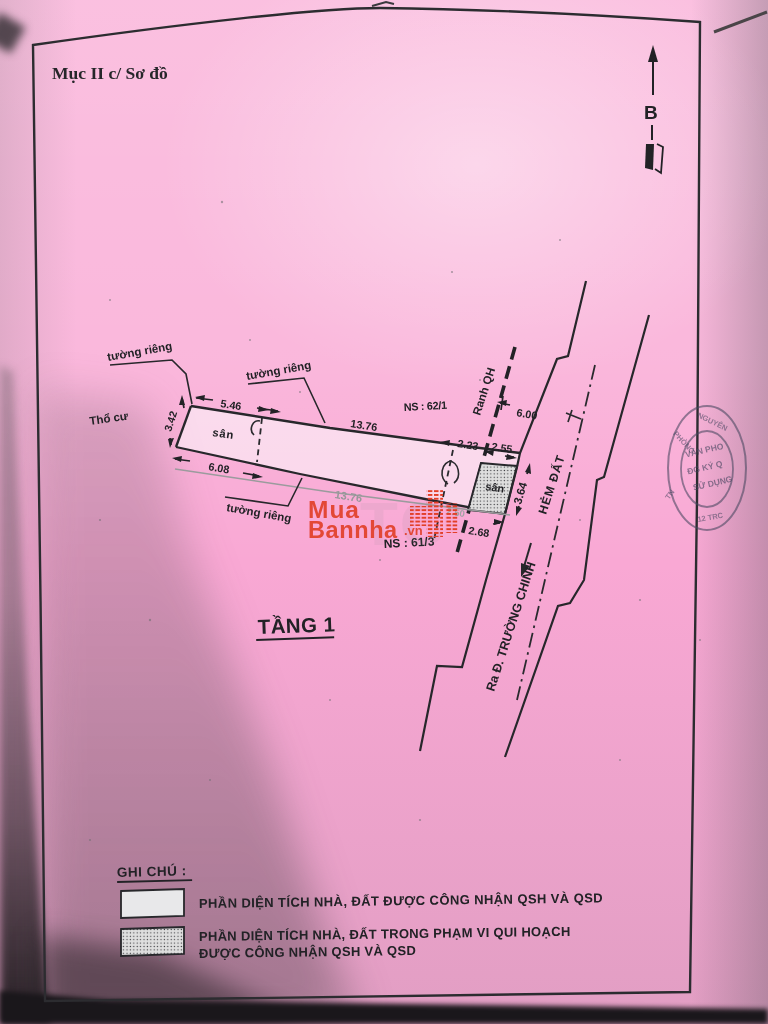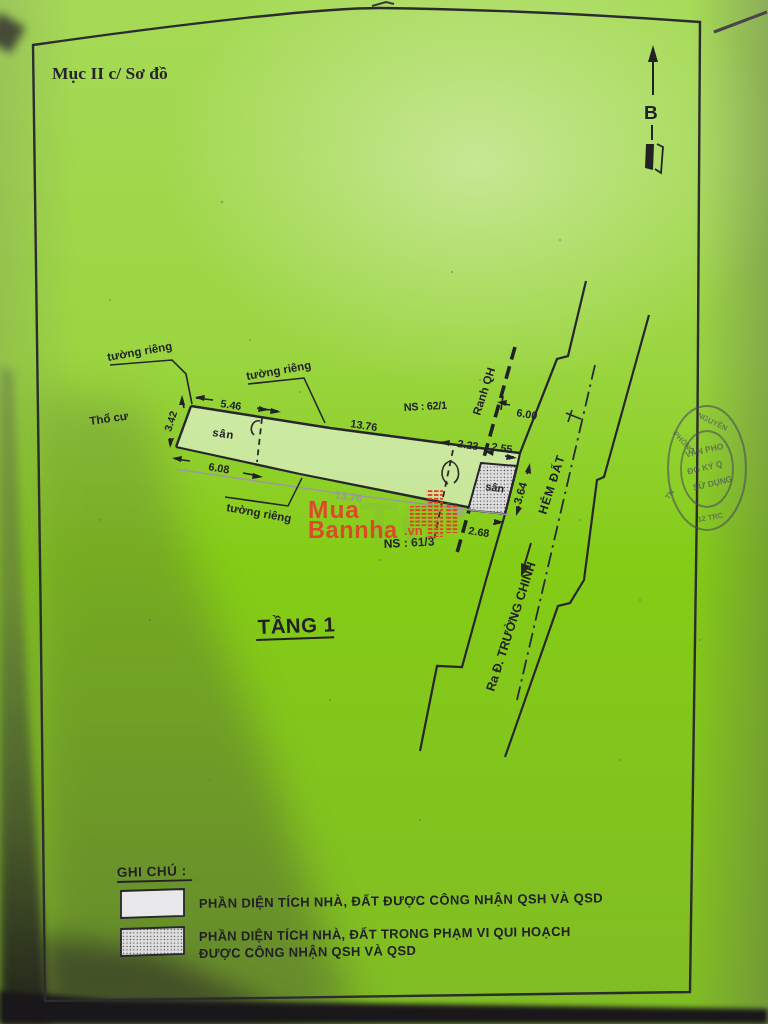--- a/index.html
+++ b/index.html
@@ -1,17 +1,17 @@
 <!DOCTYPE html>
 <html><head>
 <meta charset="utf-8">
 <style>
   html,body{margin:0;padding:0;}
   .page{position:relative;width:768px;height:1024px;overflow:hidden;
-    background:#84cc16;font-family:"Liberation Sans",sans-serif;}
+    background:#f9a8d4;font-family:"Liberation Sans",sans-serif;}
   .lay{position:absolute;inset:0;}
 </style>
 </head>
 <body>
 <div class="page">
 
   <div class="lay" style="background:
     linear-gradient(to right, rgba(110,106,110,0.18), rgba(0,0,0,0) 10%),
     linear-gradient(to left, rgba(85,83,90,0.32), rgba(0,0,0,0) 10%),
     linear-gradient(to bottom, rgba(255,255,255,0.28) 0%, rgba(255,255,255,0.18) 35%, rgba(0,0,0,0) 55%, rgba(110,108,112,0.17) 100%);"></div>

